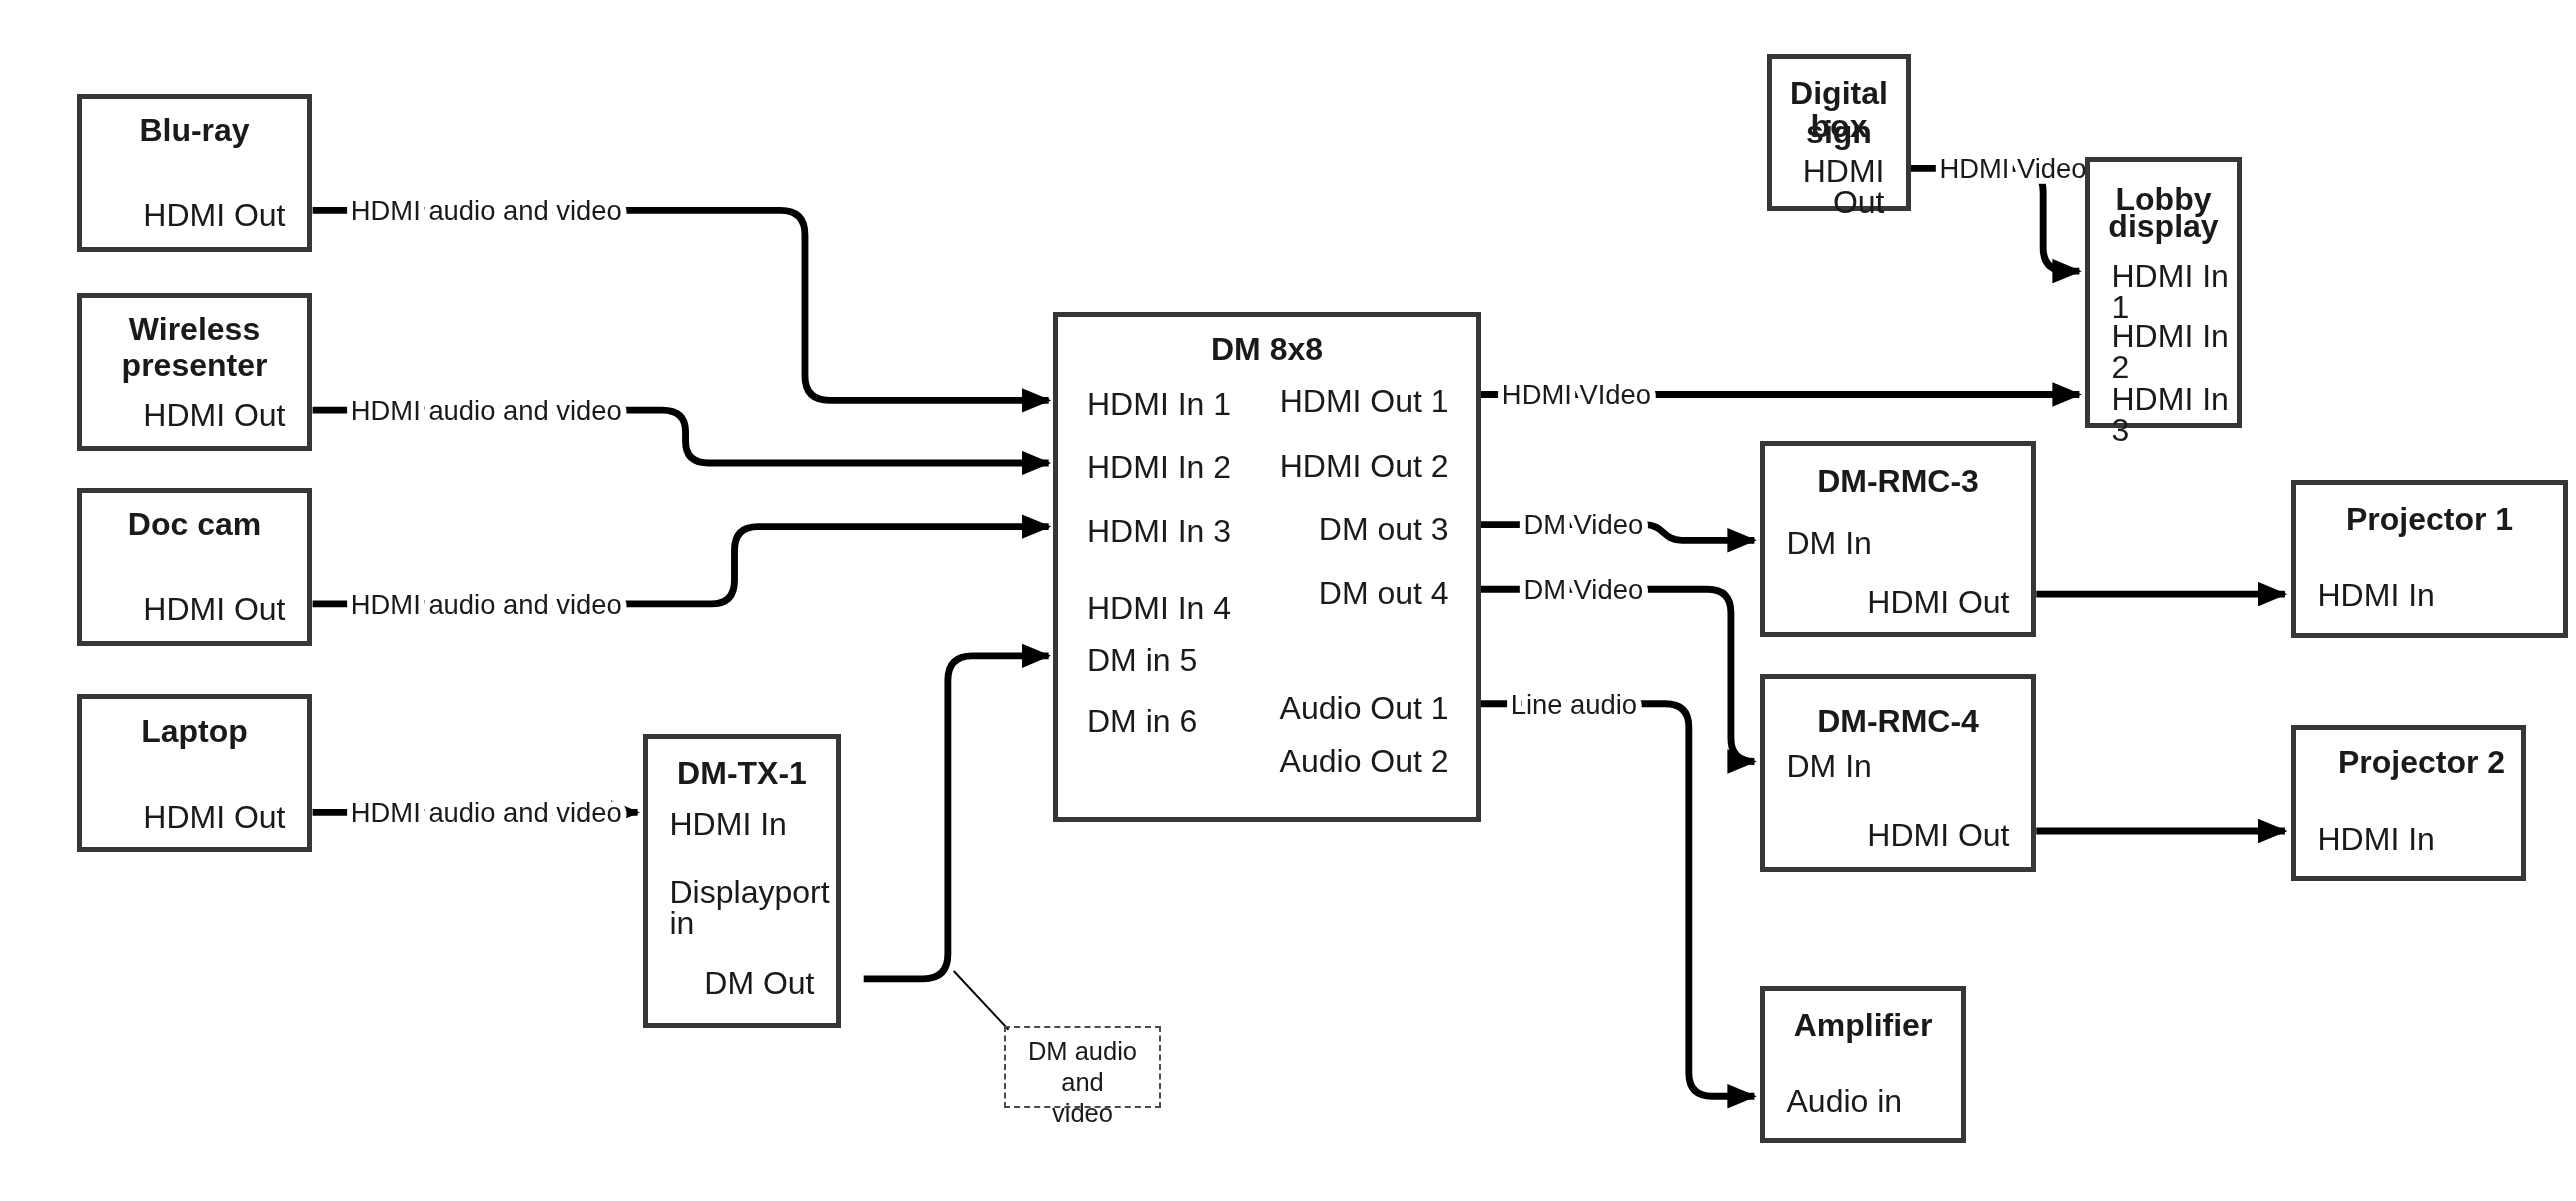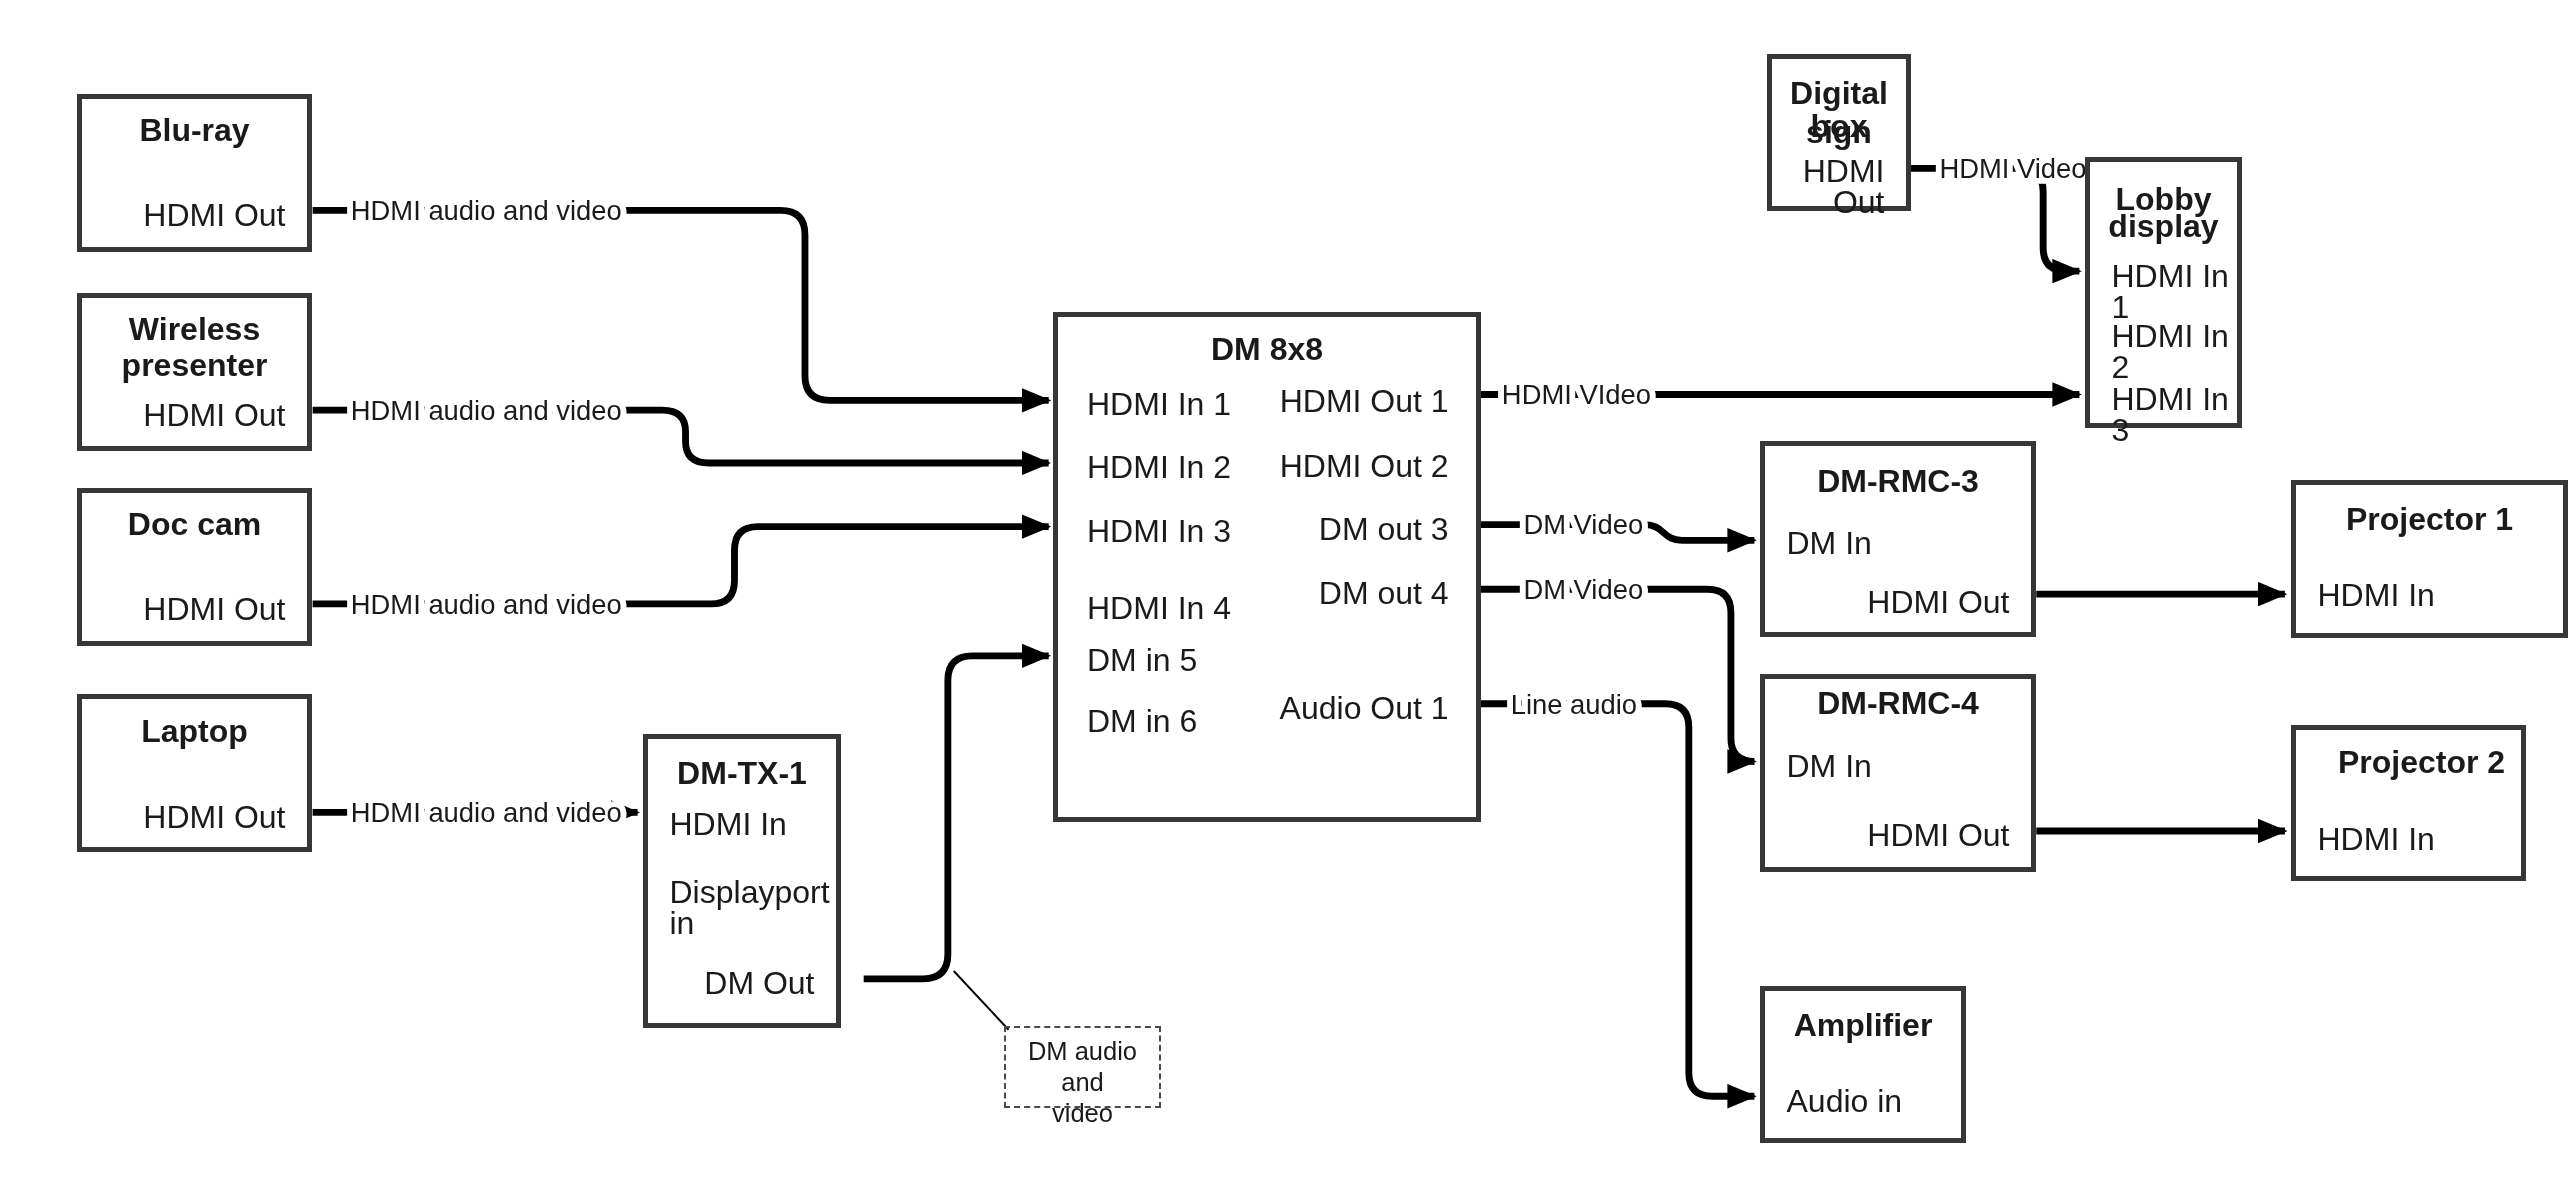--- a/index.html
+++ b/index.html
@@ -108,20 +108,21 @@
     <div class="port left" style="top:135px;">HDMI In 2</div>
     <div class="port left" style="top:199px;">HDMI In 3</div>
     <div class="port left" style="top:262px;margin-top:14px;">HDMI In 4</div>
     <div class="port left" style="top:328px;">DM in 5</div>
     <div class="port left" style="top:389px;">DM in 6</div>
     <div class="port right" style="top:69px;">HDMI Out 1</div>
     <div class="port right" style="top:134px;">HDMI Out 2</div>
     <div class="port right" style="top:197px;">DM out 3</div>
     <div class="port right" style="top:261px;">DM out 4</div>
     <div class="port right" style="top:376px;">Audio Out 1</div>
+    <div class="port right" style="top:429px;">Audio Out 2</div>
   </div>
 
   <div class="node" style="left:1767px;top:54px;width:144px;height:157px;">
     <div class="title" style="top:14.7px;">Digital sign</div>
     <div class="title" style="top:48px;">box</div>
     <div class="port right" style="top:97px;">HDMI Out</div>
   </div>
 
   <div class="node" style="left:2085px;top:157px;width:157px;height:271px;">
     <div class="title" style="top:17.6px;">Lobby</div>
@@ -131,21 +132,21 @@
     <div class="port left" style="top:222px;">HDMI In 3</div>
   </div>
 
   <div class="node" style="left:1760px;top:441px;width:276px;height:196px;">
     <div class="title" style="top:15.7px;">DM-RMC-3</div>
     <div class="port left" style="top:82px;">DM In</div>
     <div class="port right" style="top:141px;">HDMI Out</div>
   </div>
 
   <div class="node" style="left:1760px;top:674px;width:276px;height:198px;">
-    <div class="title" style="top:5px;">DM-RMC-4</div>
+    <div class="title" style="top:23px;">DM-RMC-4</div>
     <div class="port left" style="top:72px;">DM In</div>
     <div class="port right" style="top:141px;">HDMI Out</div>
   </div>
 
   <div class="node" style="left:2291px;top:480px;width:277px;height:158px;">
     <div class="title" style="top:14.7px;">Projector 1</div>
     <div class="port left" style="top:95px;">HDMI In</div>
   </div>
 
   <div class="node" style="left:2291px;top:725px;width:235px;height:156px;">

